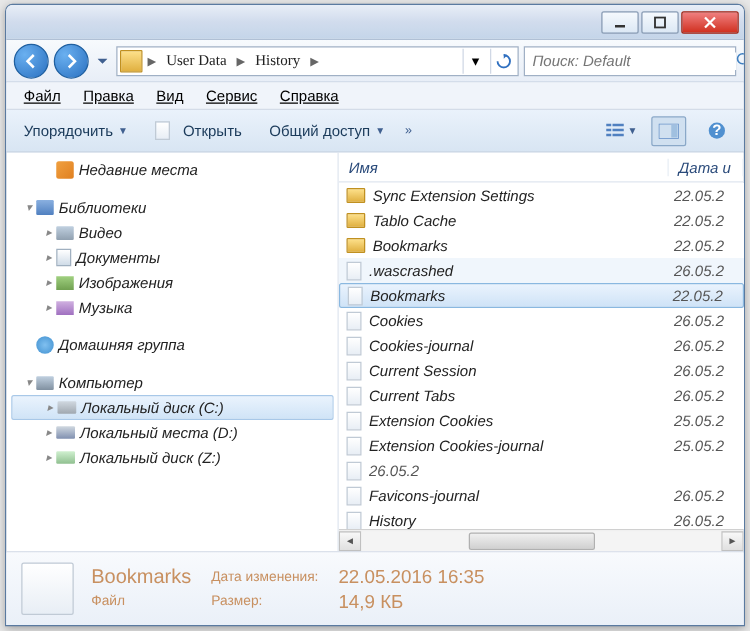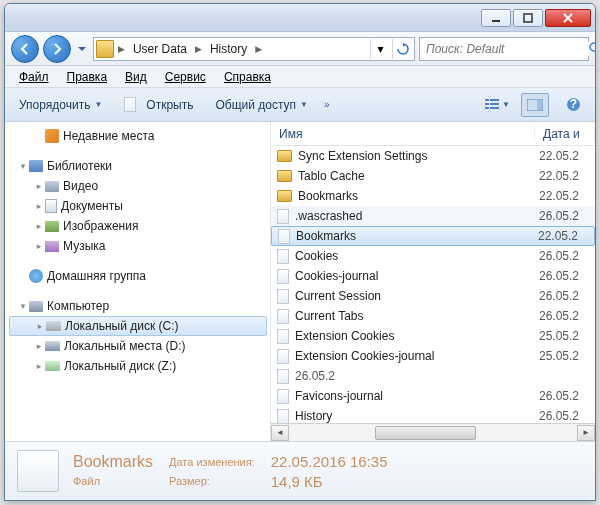--- a/index.html
+++ b/index.html
@@ -13,42 +13,42 @@
 .winbtn svg { width: 10px; height: 10px; }
 
 .navbar { height: 34px; display: flex; align-items: center; padding: 2px 6px; gap: 4px; background: linear-gradient(to bottom,#f7fafd,#e8eef7); border-bottom: 1px solid #c8d4e3; }
 .navbtn { width: 28px; height: 28px; border-radius: 50%; background: radial-gradient(circle at 30% 30%, #6ab0f0, #2a70c0); border: 1px solid #2060a0; display: flex; align-items: center; justify-content: center; cursor: pointer; }
 .navbtn svg { width: 14px; height: 14px; fill: #fff; }
 .navdrop { width: 14px; height: 24px; display: flex; align-items: center; justify-content: center; cursor: pointer; }
 .navdrop svg { width: 8px; height: 8px; fill: #406090; }
 
 .addrbar { flex: 1; height: 24px; border: 1px solid #a0b0c5; background: #fff; display: flex; align-items: center; padding: 0 2px; gap: 2px; }
 .addricon { width: 18px; height: 18px; background: linear-gradient(to bottom,#fde08a,#e0b040); border: 1px solid #c09020; border-radius: 1px; }
-.crumb { padding: 0 4px; color: #222; cursor: pointer; }
+.crumb { padding: 0 4px; color: #222; cursor: pointer; font-family: Liberation Serif, serif; }
 .crumbsep { color: #666; font-size: 9px; padding: 0 2px; cursor: pointer; }
 .addrspacer { flex: 1; }
 .addrref { width: 20px; height: 20px; display: flex; align-items: center; justify-content: center; border-left: 1px solid #d0d8e5; cursor: pointer; }
 
 .searchbox { width: 170px; height: 24px; border: 1px solid #a0b0c5; background: #fff; display: flex; align-items: center; }
 .searchinput { flex: 1; border: none; outline: none; padding: 0 6px; color: #888; font-style: italic; }
 .searchicon { width: 22px; display: flex; align-items: center; justify-content: center; }
 
 .menubar { height: 22px; display: flex; align-items: center; padding: 0 6px; gap: 2px; background: #f0f4fa; border-bottom: 1px solid #d4dce8; }
 .menuitem { padding: 2px 8px; cursor: pointer; }
 .menuitem u { text-decoration: underline; }
 
 .toolbar { height: 34px; display: flex; align-items: center; padding: 0 8px; gap: 10px; background: linear-gradient(to bottom,#eaf2fb,#d8e5f3); border-bottom: 1px solid #c0cee0; }
 .toolbtn { display: flex; align-items: center; gap: 4px; padding: 3px 6px; cursor: pointer; color: #1a3a5a; text-align: center; }
 .toolbtn .drop { font-size: 8px; color: #406090; }
 .toolchev { font-size: 10px; color: #406090; cursor: pointer; }
 .toolspacer { flex: 1; }
 .tooliconbtn { width: 28px; height: 24px; display: flex; align-items: center; justify-content: center; cursor: pointer; border: 1px solid transparent; border-radius: 2px; }
 .tooliconbtn.sel { border-color: #8aa8c8; background: #d0e0f0; }
 
-.content { flex: 1; display: flex; overflow: hidden; border-bottom: 1px solid #d0d8e5; }
+.content { flex: 1; display: flex; overflow: hidden; border-bottom: 1px solid #d0d8e5; font-style: italic; }
 .tree { width: 262px; display: flex; flex-direction: column; overflow-y: auto; padding: 4px 0 4px 4px; }
 .splitter { width: 4px; background: transparent; cursor: ew-resize; border-right: 1px solid #e0e6ef; }
 .listpane { flex: 1; display: flex; flex-direction: column; overflow: hidden; }
 
 .tnode { display: flex; align-items: center; height: 20px; padding-left: var(--ind,12px); cursor: pointer; }
 .tnode.sel { background: linear-gradient(to bottom,#eaf3fd,#d0e4f7); border: 1px solid #a8c8e8; border-radius: 2px; }
 .texp { width: 12px; font-size: 9px; color: #888; text-align: center; }
 .ticon { width: 18px; height: 16px; margin-right: 4px; display: inline-block; }
 .tlabel { color: #222; }
 .tnode.head .tlabel { font-weight: normal; }

